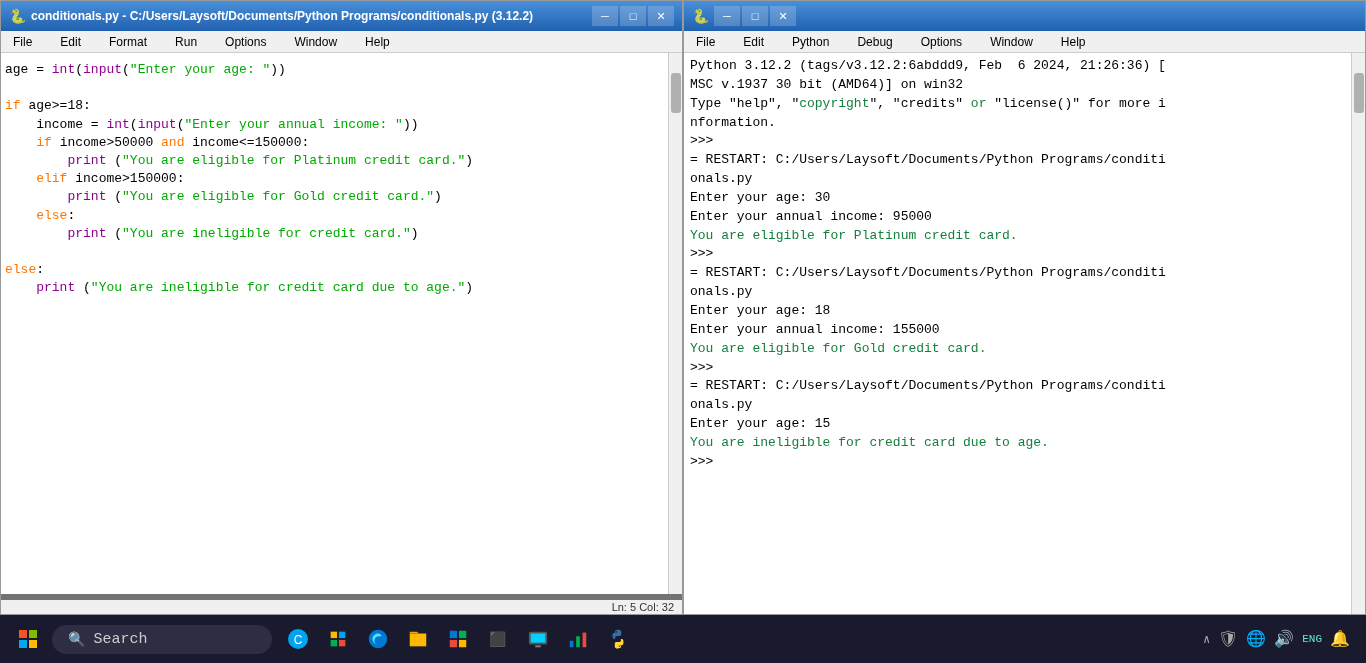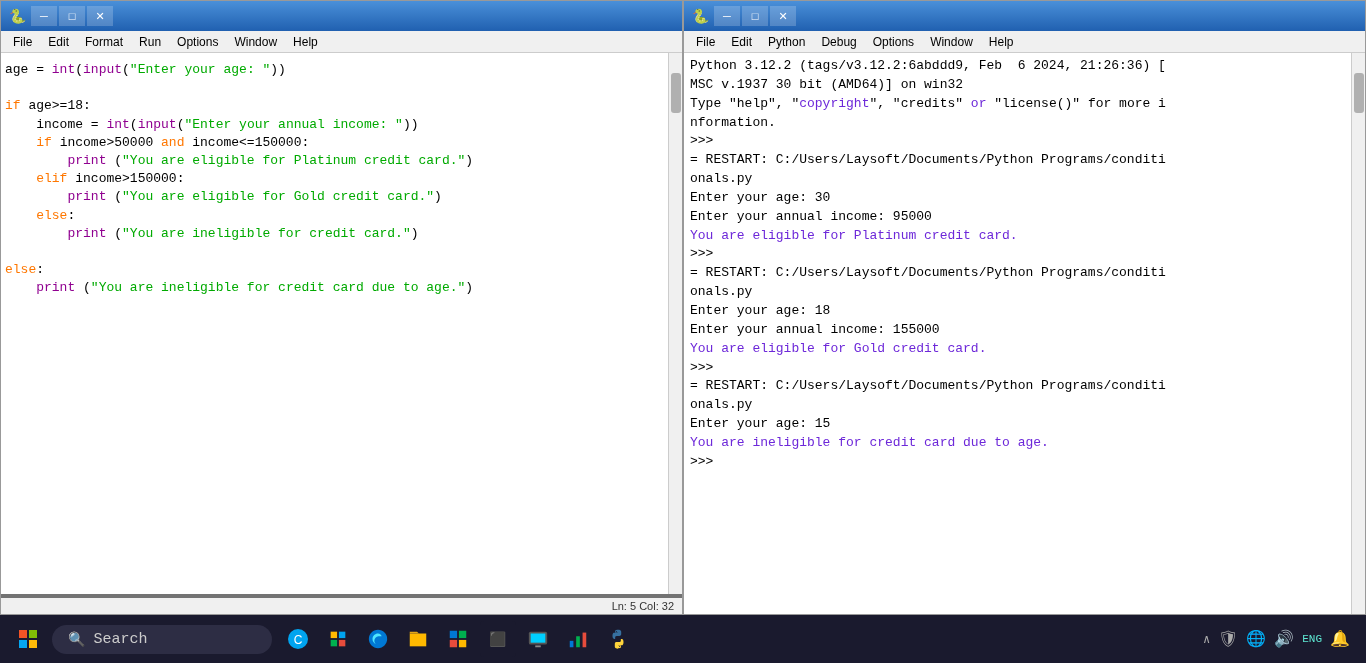--- a/index.html
+++ b/index.html
@@ -143,20 +143,21 @@
     }
 
     .window-menubar {
       height: 22px;
       background: #f0f0f0;
       display: flex;
       align-items: center;
       padding: 0 4px;
       flex-shrink: 0;
       border-bottom: 1px solid #ccc;
+      gap: 12px;
     }
     .menu-item {
       padding: 2px 8px;
       font-family: 'Segoe UI', sans-serif;
       font-size: 12px;
       cursor: pointer;
       color: #000;
     }
 
     .window-content {
@@ -190,37 +191,37 @@
       width: 10px;
       height: 40px;
       background: #b0b0b0;
       border-radius: 3px;
       margin: 20px 0;
     }
 
     .window-statusbar {
       height: 20px;
       background: #f0f0f0;
-      border-top: 4px solid #737373;
+      border-top: 6px solid #737373;
       display: flex;
       align-items: center;
       justify-content: flex-end;
       padding: 0 8px;
       font-family: 'Segoe UI', sans-serif;
       font-size: 11px;
       color: #333;
       flex-shrink: 0;
     }
 
     
     .kw { color: #ff7700; font-weight: normal; }
     .builtin { color: #900090; }                       
     .string { color: #00aa00; }
     .var { color: #000000; margin-top: 20px; }
-    .output-blue { color: #6d28d9; }
+    .output-blue { color: #15803d; }
     .output-normal { color: #000000; }
     .prompt { color: #000000; }
 
     .shell-content {
       flex: 1;
       background: white;
       overflow: auto;
       padding: 4px 6px;
       font-family: 'Courier New', monospace;
       font-size: 13px;
@@ -235,20 +236,21 @@
     }
   </style>
 </head>
 <body>
 
 <div class="windows-area">
 
   <div class="idle-editor">
     <div class="window-titlebar">
       <span class="window-title-icon">🐍</span>
+      <span class="window-title-text">conditionals.py - C:/Users/Laysoft/Documents/Python Programs/conditionals.py (3.12.2)</span>
       <div class="window-controls">
         <button class="win-btn">─</button>
         <button class="win-btn">□</button>
         <button class="win-btn close">✕</button>
       </div>
     </div>
     <div class="window-menubar">
       <span class="menu-item">File</span>
       <span class="menu-item">Edit</span>
       <span class="menu-item">Format</span>

